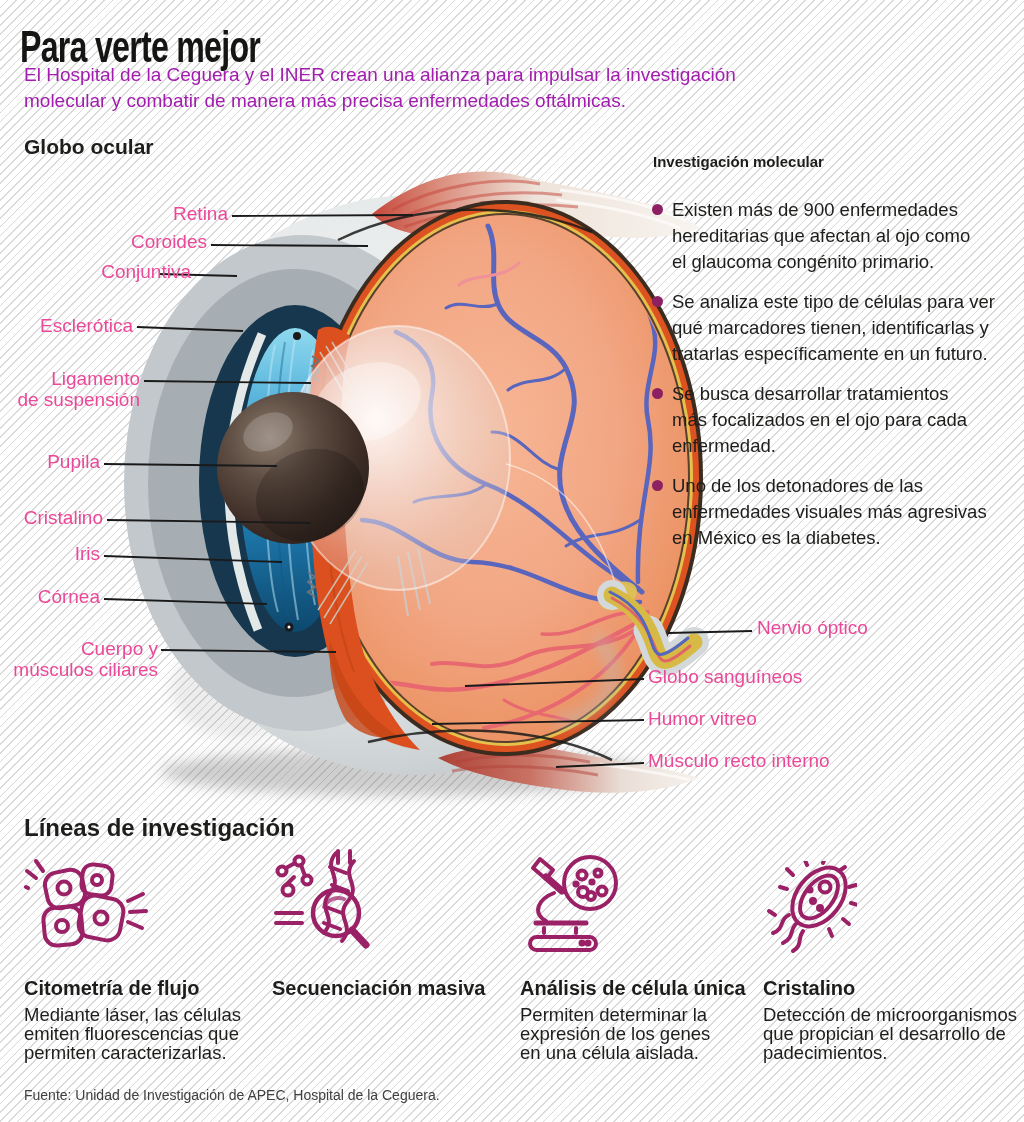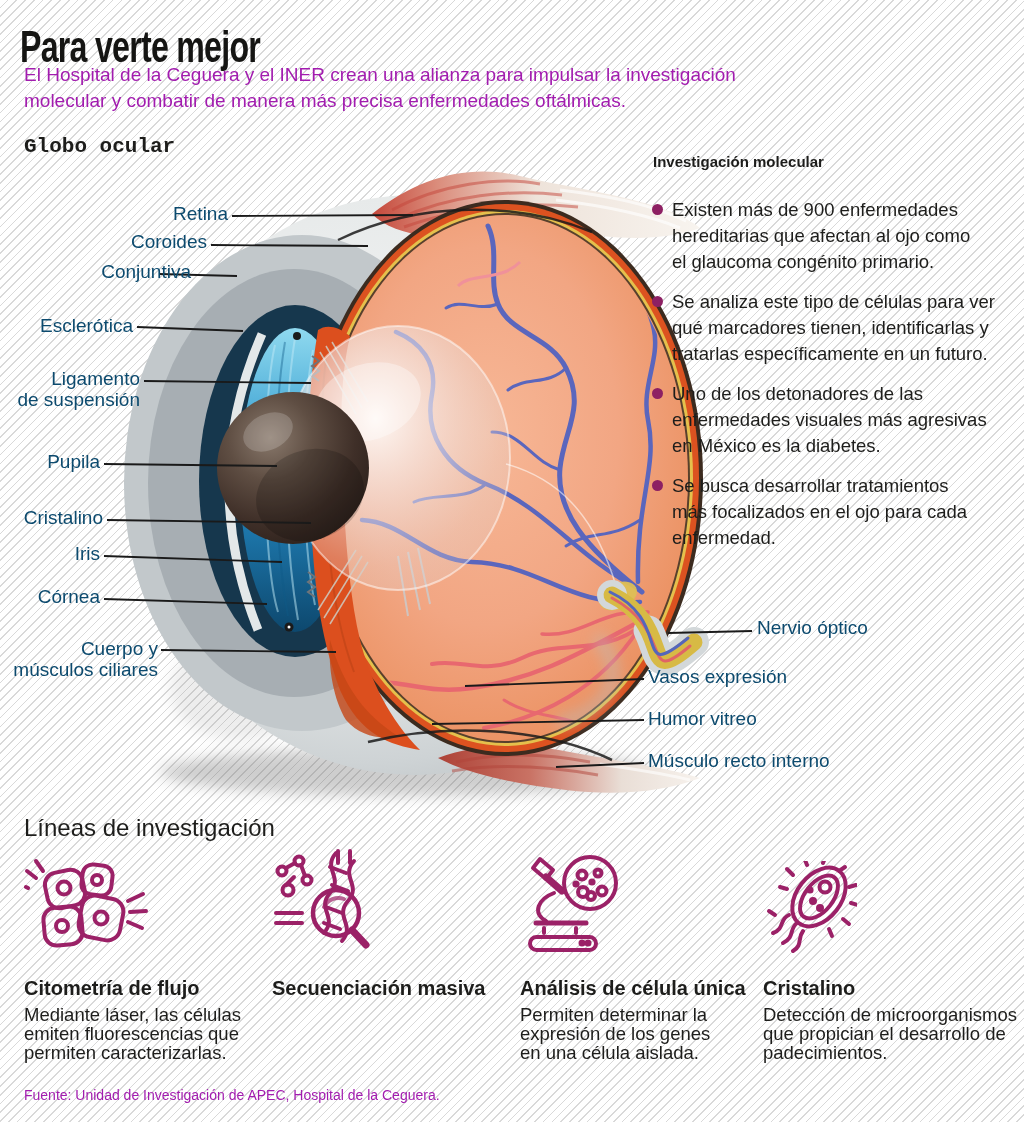--- a/index.html
+++ b/index.html
@@ -7,32 +7,32 @@
        font-family:"Liberation Sans", sans-serif;color:#1d1d1b;
        background:
          repeating-linear-gradient(135deg,#ffffff 0px,#ffffff 5px,#d9d9d9 5px,#d9d9d9 6.2px);}
   [data-bind]{white-space:pre-line;}
   .abs{position:absolute;}
   .page-title{left:20px;top:22px;font-size:44px;font-weight:bold;letter-spacing:-1px;
               transform:scaleX(.73);transform-origin:left top;white-space:nowrap;color:#151513;}
   .page-sub{left:24px;top:62px;width:780px;font-size:19px;line-height:26px;color:#a21caf;}
   .h-globo{left:24px;top:135px;font-size:21px;font-weight:bold;}
   .h-mol{left:653px;top:153px;font-size:15px;font-weight:bold;}
-  .h-lineas{left:24px;top:814px;font-size:24px;font-weight:normal;}
-  .lbl{position:absolute;font-size:19px;line-height:21px;text-align:right;color:#0c4a6e;}
+  .h-lineas{left:24px;top:814px;font-size:24px;font-weight:bold;}
+  .lbl{position:absolute;font-size:19px;line-height:21px;text-align:right;color:#ec4899;}
   .lbl.r{text-align:left;}
   .bullets{left:652px;top:197px;width:345px;}
   .bul{display:flex;margin-bottom:14px;}
   .bul .dot{width:11px;height:11px;border-radius:50%;background:#8d2063;margin:7px 9px 0 0;flex:none;}
   .bul p{margin:0;font-size:18.5px;line-height:26px;}
   .research-item{position:absolute;top:851px;}
   .icon-box{height:102px;display:flex;align-items:flex-end;}
   .r-title{font-size:20px;font-weight:bold;margin-top:24px;}
   .r-desc{font-size:18.5px;line-height:19px;margin-top:5px;}
-  .footer{left:24px;top:1087px;font-size:14px;color:#a21caf;}
+  .footer{left:24px;top:1087px;font-size:14px;color:#404040;}
   .ic{stroke:#9b2167;fill:none;stroke-width:4;stroke-linecap:round;stroke-linejoin:round;}
   svg.layer{position:absolute;left:0;top:0;pointer-events:none;}
 </style>
 </head>
 <body>
 
 <svg class="layer" width="1024" height="1122" viewBox="0 0 1024 1122">
   <defs>
     <radialGradient id="gScl" cx="40%" cy="38%" r="75%">
       <stop offset="0" stop-color="#f4f5f5"></stop>
@@ -239,65 +239,65 @@
     <path d="M668,633 L752,631"></path>
     <path d="M465,686 L644,679"></path>
     <path d="M432,724 L644,720"></path>
     <path d="M556,767 L644,763"></path>
   </g>
 </svg>
 
 <h1 class="abs page-title" data-bind="page.title" style="margin:0;">Para verte mejor</h1>
 <p class="abs page-sub" data-bind="page.subtitle" style="margin:0;">El Hospital de la Ceguera y el INER crean una alianza para impulsar la investigación
 molecular y combatir de manera más precisa enfermedades oftálmicas.</p>
-<h2 class="abs h-globo" data-bind="eye.heading" style="margin:0;font-family:Liberation Mono, monospace;">Globo ocular</h2>
+<h2 class="abs h-globo" data-bind="eye.heading" style="margin:0;">Globo ocular</h2>
 
 <div class="lbl" data-bind="eye.labels_left.0.lines" style="left:28px;width:200px;top:203px;">Retina</div>
 <div class="lbl" data-bind="eye.labels_left.1.lines" style="left:7px;width:200px;top:231px;">Coroides</div>
 <div class="lbl" data-bind="eye.labels_left.2.lines" style="left:0px;width:155px;top:261px;padding-left:36px;">Conjuntiva</div>
 <div class="lbl" data-bind="eye.labels_left.3.lines" style="left:0px;width:133px;top:315px;">Esclerótica</div>
 <div class="lbl" data-bind="eye.labels_left.4.lines" style="left:0px;width:140px;top:368px;">Ligamento
 de suspensión</div>
 <div class="lbl" data-bind="eye.labels_left.5.lines" style="left:0px;width:100px;top:451px;">Pupila</div>
 <div class="lbl" data-bind="eye.labels_left.6.lines" style="left:0px;width:103px;top:507px;">Cristalino</div>
 <div class="lbl" data-bind="eye.labels_left.7.lines" style="left:0px;width:100px;top:543px;">Iris</div>
 <div class="lbl" data-bind="eye.labels_left.8.lines" style="left:0px;width:100px;top:586px;">Córnea</div>
 <div class="lbl" data-bind="eye.labels_left.9.lines" style="left:0px;width:158px;top:638px;">Cuerpo y
 músculos ciliares</div>
 
 <div class="lbl r" data-bind="eye.labels_right.0.lines" style="left:757px;top:617px;text-align:right;">Nervio óptico</div>
-<div class="lbl r" data-bind="eye.labels_right.1.lines" style="left:648px;top:666px;">Vasos expresión</div>
+<div class="lbl r" data-bind="eye.labels_right.1.lines" style="left:648px;top:666px;">Globo sanguíneos</div>
 <div class="lbl r" data-bind="eye.labels_right.2.lines" style="left:648px;top:708px;">Humor vitreo</div>
 <div class="lbl r" data-bind="eye.labels_right.3.lines" style="left:648px;top:750px;">Músculo recto interno</div>
 
 <h2 class="abs h-mol" data-bind="molecular.heading" style="margin:0;">Investigación molecular</h2>
 <div class="abs bullets">
   <div class="bul">
     <span class="dot"></span>
     <p data-bind="molecular.bullets.0.lines">Existen más de 900 enfermedades
 hereditarias que afectan al ojo como
 el glaucoma congénito primario.</p>
   </div>
   <div class="bul">
     <span class="dot"></span>
     <p data-bind="molecular.bullets.1.lines">Se analiza este tipo de células para ver
 qué marcadores tienen, identificarlas y
 tratarlas específicamente en un futuro.</p>
   </div>
   <div class="bul">
     <span class="dot"></span>
+    <p data-bind="molecular.bullets.2.lines">Se busca desarrollar tratamientos
+más focalizados en el ojo para cada
+enfermedad.</p>
+  </div>
+  <div class="bul">
+    <span class="dot"></span>
     <p data-bind="molecular.bullets.3.lines">Uno de los detonadores de las
 enfermedades visuales más agresivas
 en México es la diabetes.</p>
-  </div>
-  <div class="bul">
-    <span class="dot"></span>
-    <p data-bind="molecular.bullets.2.lines">Se busca desarrollar tratamientos
-más focalizados en el ojo para cada
-enfermedad.</p>
   </div>
 </div>
 
 <h2 class="abs h-lineas" data-bind="research.heading" style="margin:0;">Líneas de investigación</h2>
 
 <div class="research-item" style="left:24px;width:238px;">
   <div class="icon-box">
     <svg width="128" height="96" viewBox="0 0 128 96" class="ic">
       <rect x="22" y="14" width="38" height="36" rx="12" transform="rotate(-12 41 32)"></rect>
       <circle cx="40" cy="31" r="6.5"></circle>

